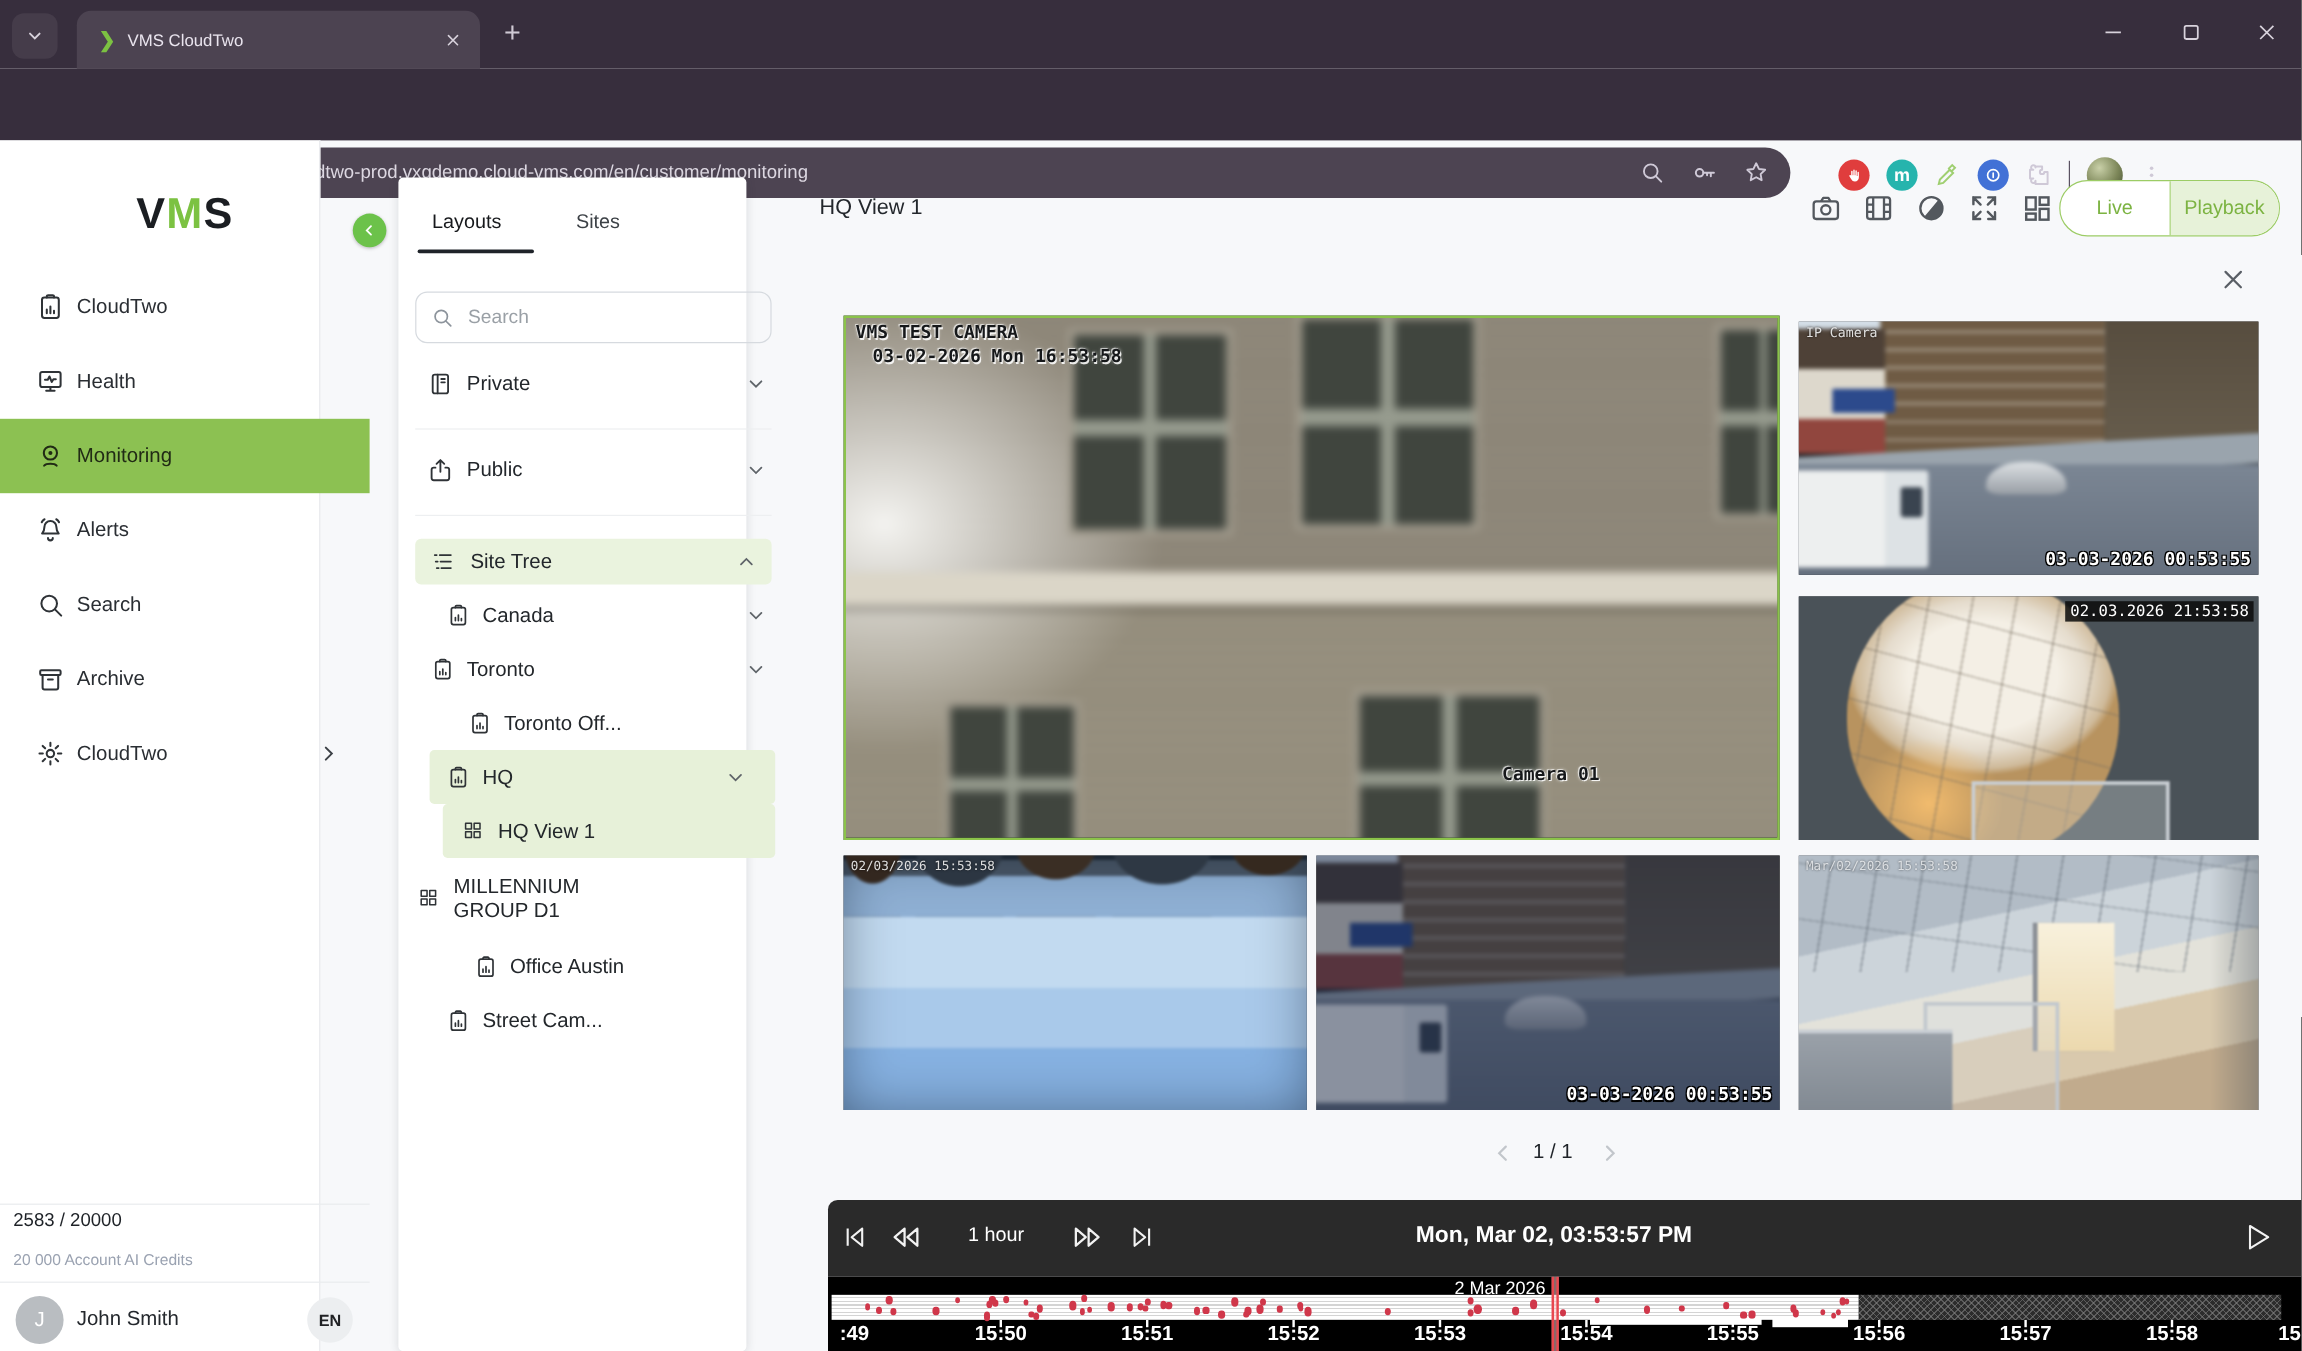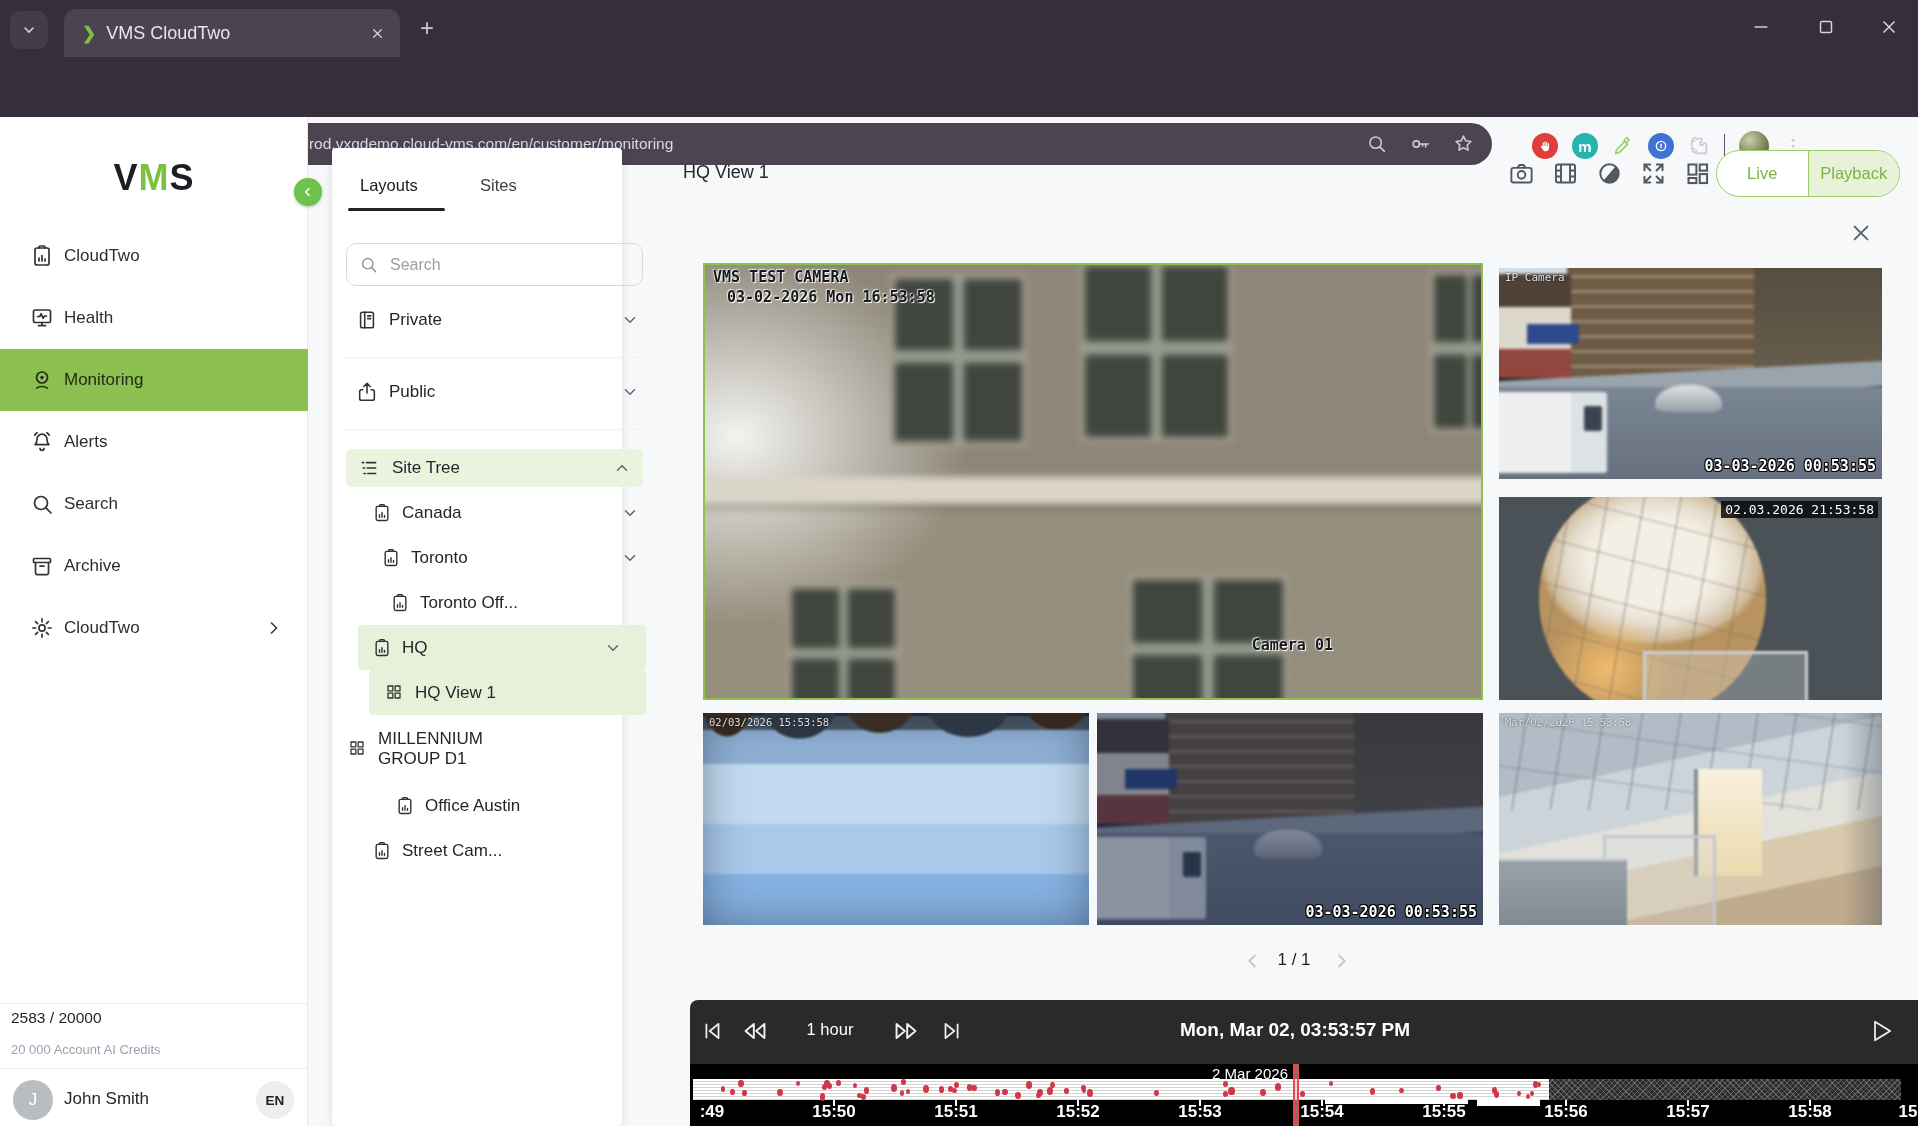--- a/index.html
+++ b/index.html
@@ -7,38 +7,38 @@
          font-family:"Liberation Sans",sans-serif;background:#f7f8fa;}
   svg{display:block;}
 
   
   .tabstrip{position:absolute;left:0;top:0;width:1918px;height:57px;background:#372e3d;}
   .tab-list-btn{position:absolute;left:10px;top:11px;width:38px;height:38px;border-radius:10px;
                 background:#453c4a;display:flex;align-items:center;justify-content:center;color:#d8d2dc;}
   .tab{position:absolute;left:64px;top:9px;width:336px;height:48px;background:#4c4351;
        border-radius:12px 12px 0 0;display:flex;align-items:center;padding:0 12px;box-sizing:border-box;}
   .tab-favicon{color:#7cc242;font-weight:bold;font-size:17px;margin:0 10px 0 6px;}
-  .tab-title{color:#e9e4ee;font-size:18px;flex:1;white-space:nowrap;overflow:hidden;}
+  .tab-title{color:#e9e4ee;font-size:14px;flex:1;white-space:nowrap;overflow:hidden;}
   .tab-close{color:#d8d2dc;font-size:15px;padding:4px;}
   .newtab{position:absolute;left:420px;top:14px;color:#cfc9d4;font-size:24px;font-weight:300;}
   .winctl{position:absolute;top:16px;color:#d8d2dc;}
   .urlbar{position:absolute;left:0;top:57px;width:1918px;height:60px;background:#372e3d;}
   .navglyph{position:absolute;top:64px;color:#d0cad8;}
   .urlfield{position:absolute;left:186px;top:66px;width:1306px;height:42px;border-radius:21px;
             background:#4d4452;display:flex;align-items:center;color:#ddd8e2;box-sizing:border-box;padding:0 14px;}
   .urltext{font-size:15.5px;margin-left:14px;flex:1;white-space:nowrap;overflow:hidden;}
   .urlicons{display:flex;gap:22px;color:#cfc9d7;margin-right:4px;}
   .extrow{position:absolute;top:74px;display:flex;align-items:center;gap:14px;}
   .extcirc{width:26px;height:26px;border-radius:50%;display:flex;align-items:center;justify-content:center;}
   .vsep{width:1px;height:24px;background:#5a5262;}
   .avatar-br{width:30px;height:30px;border-radius:50%;
      background:radial-gradient(circle at 35% 30%,#c9d0a8,#7c8658 55%,#3f4830 100%);}
 
   
-  .sidebar{position:absolute;left:0;top:117px;width:308px;height:1009px;background:#fff;
+  .sidebar{position:absolute;left:0;top:117px;width:267px;height:1009px;background:#fff;
            border-right:1px solid #e6e8ec;box-sizing:border-box;}
   .logo{position:absolute;left:0;top:40px;width:308px;text-align:center;font-size:36px;font-weight:800;
         letter-spacing:1px;color:#1b1e22;}
   .collapse-btn{position:absolute;left:294px;top:178px;width:28px;height:28px;border-radius:50%;
         background:#6cc24a;display:flex;align-items:center;justify-content:center;z-index:5;
         box-shadow:0 1px 3px rgba(0,0,0,.25);color:#fff;}
   .nav{position:absolute;left:0;top:108px;width:308px;}
   .nav-item{height:62px;display:flex;align-items:center;padding-left:30px;box-sizing:border-box;
             color:#2a2e33;font-size:17px;position:relative;}
   .nav-item .nico{width:24px;height:24px;margin-right:10px;color:#2f3337;}
@@ -470,21 +470,21 @@
               <path d="M9 17v-3M12 17v-5.5M15 17v-2"></path>
             </svg>
           </span>
           <span class="tlabel">Canada</span>
           <span class="tchev">
             <svg width="18" height="18" viewBox="0 0 24 24" fill="none" stroke="currentColor" stroke-width="2" stroke-linecap="round">
               <path d="M6 9l6 6 6-6"></path>
             </svg>
           </span>
         </div>
-        <div class="trow" style="padding-left: 49px;">
+        <div class="trow" style="padding-left: 27px;">
           <span class="tico">
             <svg class="" width="20" height="20" viewBox="0 0 24 24" fill="none" stroke="currentColor" stroke-width="1.7" stroke-linecap="round" stroke-linejoin="round">
               <rect x="5" y="4" width="14" height="17" rx="2"></rect>
               <path d="M9 4V3.1A1.1 1.1 0 0 1 10.1 2h3.8A1.1 1.1 0 0 1 15 3.1V4"></path>
               <path d="M9 17v-3M12 17v-5.5M15 17v-2"></path>
             </svg>
           </span>
           <span class="tlabel">Toronto</span>
           <span class="tchev">
             <svg width="18" height="18" viewBox="0 0 24 24" fill="none" stroke="currentColor" stroke-width="2" stroke-linecap="round">

